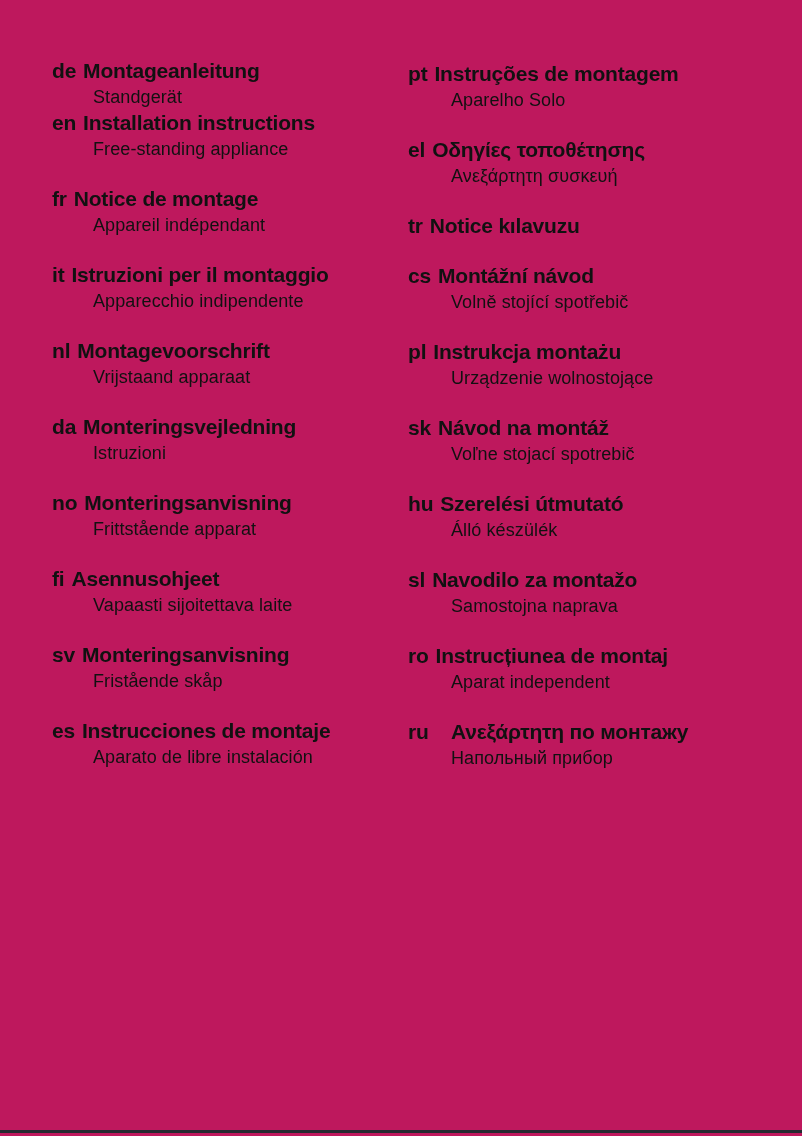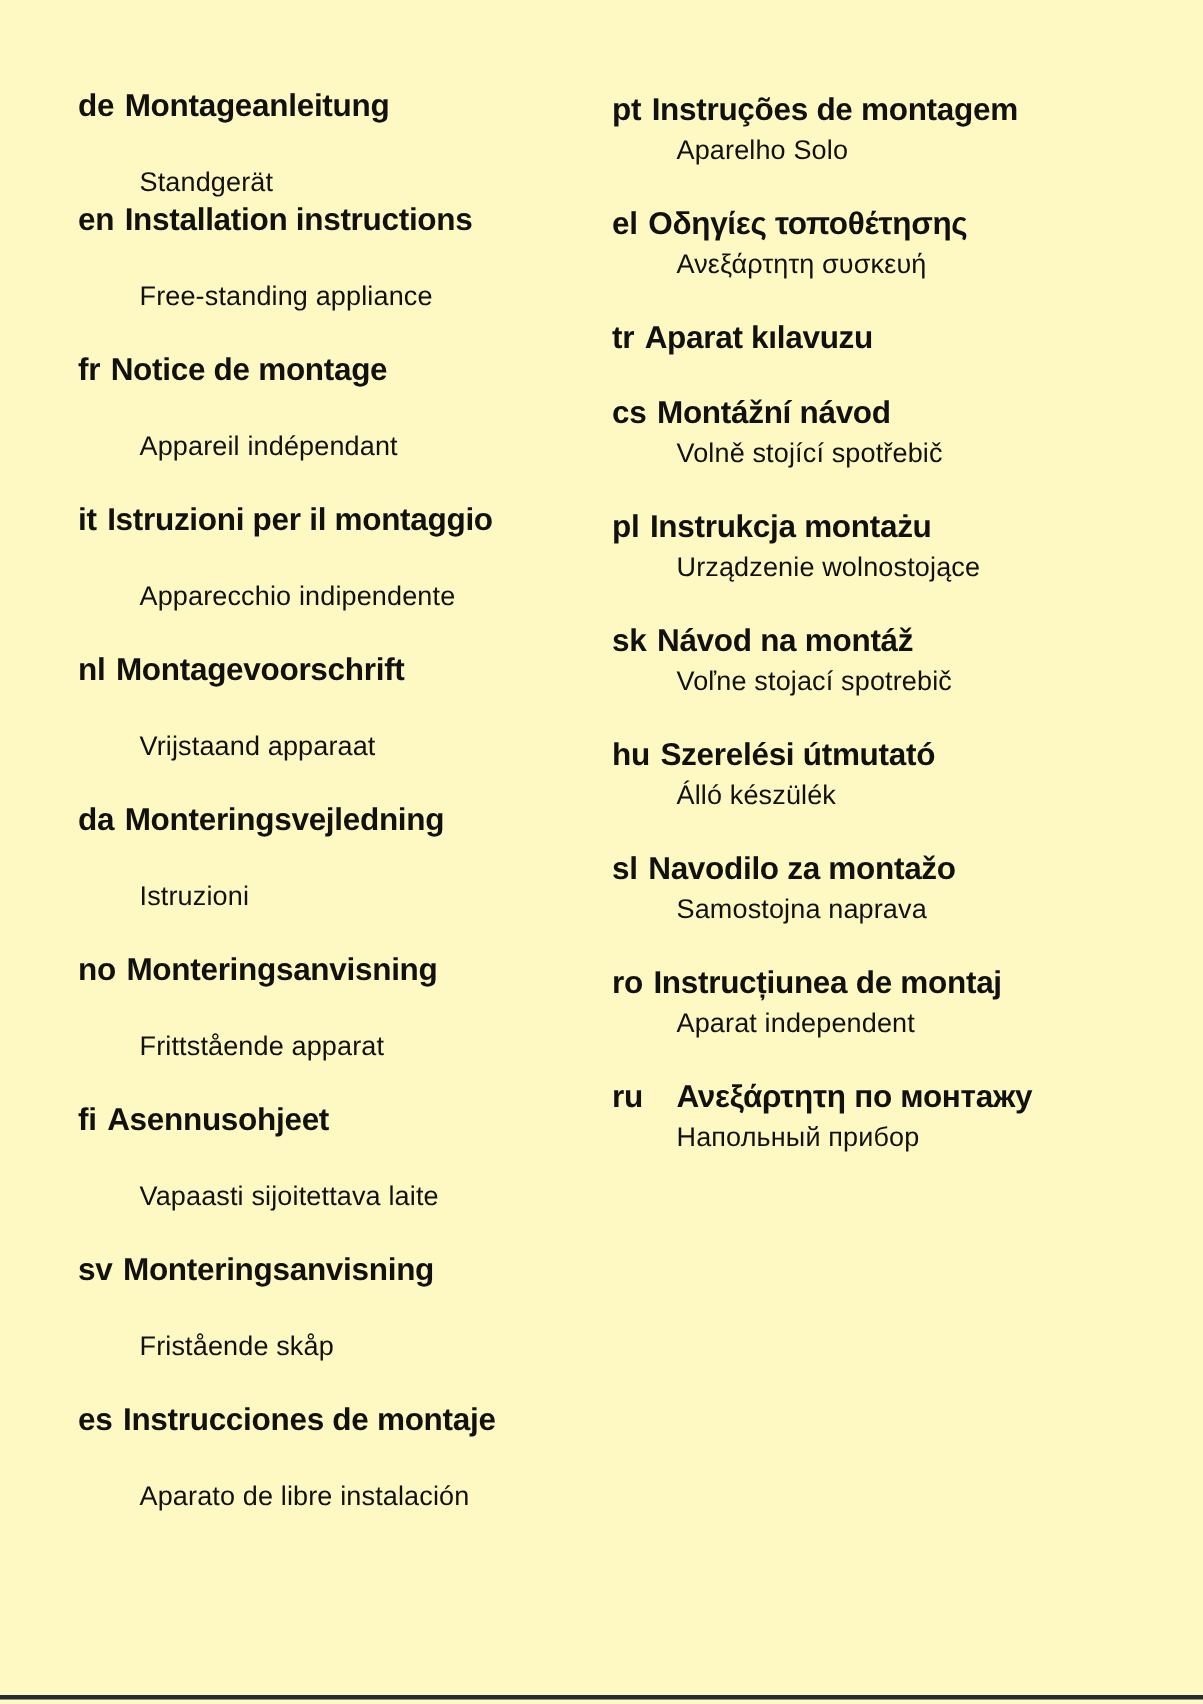--- a/index.html
+++ b/index.html
@@ -4,21 +4,21 @@
 <style>
   html, body { margin: 0; padding: 0; }
   body {
     width: 802px; height: 1136px;
     background: #ffffff;
     position: relative;
     overflow: hidden;
     font-family: "Liberation Sans", sans-serif;
     color: #111111;
   }
-  .page { position: absolute; inset: 0; background: #fef9c3; }
+  .page { position: absolute; inset: 0; background: #be185d; }
   .col { position: absolute; }
   .col-left  { left: 52px;  top: 58px; width: 360px; }
   .col-right { left: 408px; top: 61px; width: 380px; }
   .entry { margin-bottom: 24px; }
   .entry.tight { margin-bottom: 0; }
   .heading {
     font-size: 21px;
     font-weight: 700;
     line-height: 26px;
     letter-spacing: -0.2px;
@@ -26,21 +26,21 @@
   }
   .code { display: inline-block; margin-right: 7px; }
   .entry.ru-tab .code { min-width: 43px; margin-right: 0; }
   .subtitle {
     font-size: 18px;
     font-weight: 400;
     line-height: 26px;
     letter-spacing: 0.1px;
     white-space: nowrap;
   }
-  .col-left  .subtitle { padding-left: 41px; margin-top: 24px; }
+  .col-left  .subtitle { padding-left: 41px; }
   .col-right .subtitle { padding-left: 43px; }
   .bottom-edge-bar {
     position: absolute;
     left: 0; top: 1130px;
     width: 802px; height: 3px;
     background: #262a31;
   }
 </style>
 </head>
 <body>
@@ -107,21 +107,21 @@
       <div class="heading"><span class="code">pt</span><span class="title">Instruções de montagem</span></div>
       <div class="subtitle">Aparelho Solo</div>
     </div>
 
     <div class="entry">
       <div class="heading"><span class="code">el</span><span class="title">Οδηγίες τοποθέτησης</span></div>
       <div class="subtitle">Ανεξάρτητη συσκευή</div>
     </div>
 
     <div class="entry">
-      <div class="heading"><span class="code">tr</span><span class="title">Aparat kılavuzu</span></div>
+      <div class="heading"><span class="code">tr</span><span class="title">Notice kılavuzu</span></div>
     </div>
 
     <div class="entry">
       <div class="heading"><span class="code">cs</span><span class="title">Montážní návod</span></div>
       <div class="subtitle">Volně stojící spotřebič</div>
     </div>
 
     <div class="entry">
       <div class="heading"><span class="code">pl</span><span class="title">Instrukcja montażu</span></div>
       <div class="subtitle">Urządzenie wolnostojące</div>

